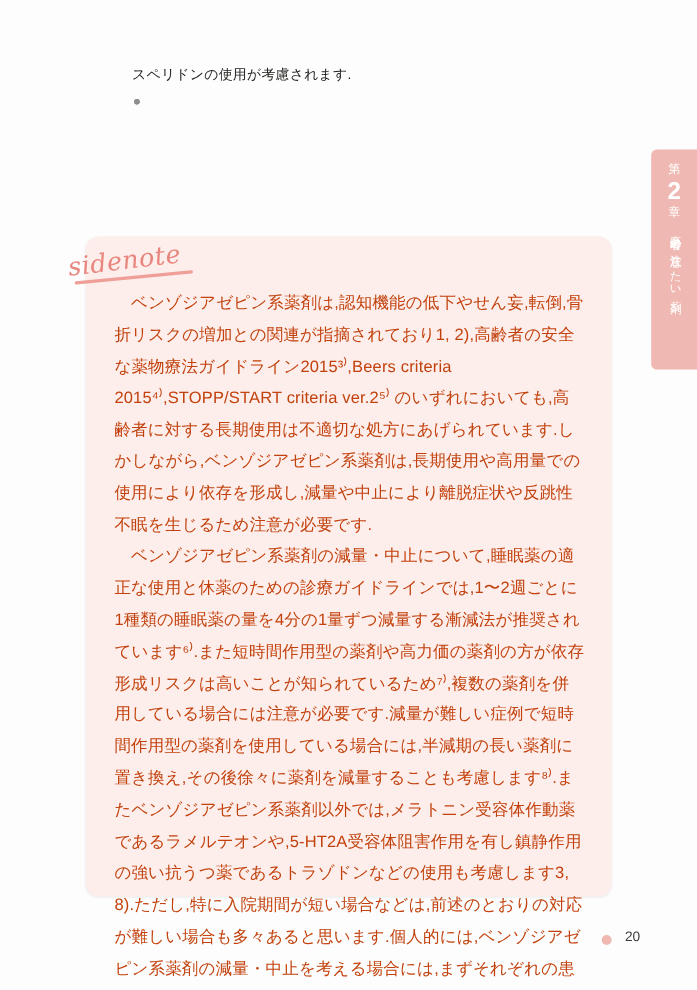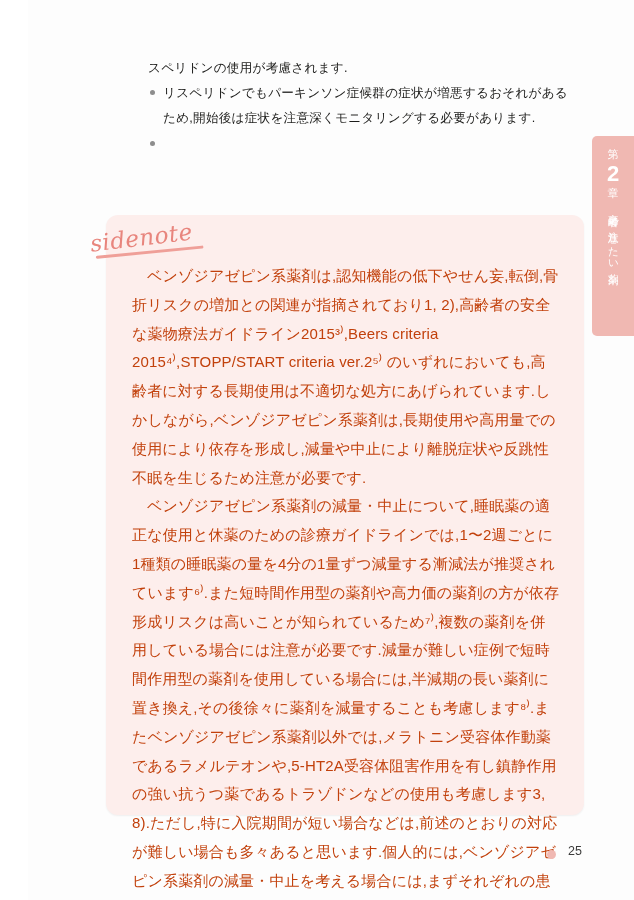--- a/index.html
+++ b/index.html
@@ -12,21 +12,20 @@
     background: #ffffff;
     font-family: "Liberation Sans", sans-serif;
     position: relative;
     overflow: hidden;
   }
 
   .page {
     position: absolute;
     inset: 0;
     background: #fdfdfd;
-    margin-left: 28px;
   }
 
   
   .top-text {
     position: absolute;
     left: 120px;
     top: 56px;
     width: 420px;
     font-size: 12.6px;
     line-height: 2.0;
@@ -169,21 +168,20 @@
 </style>
 </head>
 <body>
 
 <div class="page">
 
   <div class="top-text">
     <span class="line-plain">スペリドンの使用が考慮されます.</span>
     <span class="bullet-item">
       <span class="dot"></span>
-      <span>リスペリドンでもパーキンソン症候群の症状が増悪するおそれがあるため,開始後は症状を注意深くモニタリングする必要があります.</span>
     </span>
     <span class="bullet-item">
       <span class="dot"></span>
     </span>
   </div>
 
   <div class="chapter-tab">
     <span class="ch-word">第</span>
     <span class="ch-num">2</span>
     <span class="ch-sho">章</span>
@@ -197,15 +195,15 @@
     <span class="underline"></span>
   </div>
 
 
   <div class="card-body">
     <p>ベンゾジアゼピン系薬剤は,認知機能の低下やせん妄,転倒,骨折リスクの増加との関連が指摘されており1, 2),高齢者の安全な薬物療法ガイドライン2015³⁾,Beers criteria 2015⁴⁾,STOPP/START criteria ver.2⁵⁾ のいずれにおいても,高齢者に対する長期使用は不適切な処方にあげられています.しかしながら,ベンゾジアゼピン系薬剤は,長期使用や高用量での使用により依存を形成し,減量や中止により離脱症状や反跳性不眠を生じるため注意が必要です.</p>
     <p>ベンゾジアゼピン系薬剤の減量・中止について,睡眠薬の適正な使用と休薬のための診療ガイドラインでは,1〜2週ごとに1種類の睡眠薬の量を4分の1量ずつ減量する漸減法が推奨されています⁶⁾.また短時間作用型の薬剤や高力価の薬剤の方が依存形成リスクは高いことが知られているため⁷⁾,複数の薬剤を併用している場合には注意が必要です.減量が難しい症例で短時間作用型の薬剤を使用している場合には,半減期の長い薬剤に置き換え,その後徐々に薬剤を減量することも考慮します⁸⁾.またベンゾジアゼピン系薬剤以外では,メラトニン受容体作動薬であるラメルテオンや,5-HT2A受容体阻害作用を有し鎮静作用の強い抗うつ薬であるトラゾドンなどの使用も考慮します3, 8).ただし,特に入院期間が短い場合などは,前述のとおりの対応が難しい場合も多々あると思います.個人的には,ベンゾジアゼピン系薬剤の減量・中止を考える場合には,まずそれぞれの患者さんがどの程度ベンゾジアゼピン系薬剤を必要としているかについて確認したうえで,その副作用・有害事象についてよく説明し,薬剤の変更・減量・中止について患者さんとよく話し合い,もし薬剤を変更・減量・中止する場合には,変更後の症状の変化について注意深くフォローすることが最も重要ではないかと考えます.</p>
   </div>
 
   <div class="page-num-dot"></div>
-  <div class="page-num">25</div>
+  <div class="page-num">20</div>
 
 </div>
 
 </body></html>

